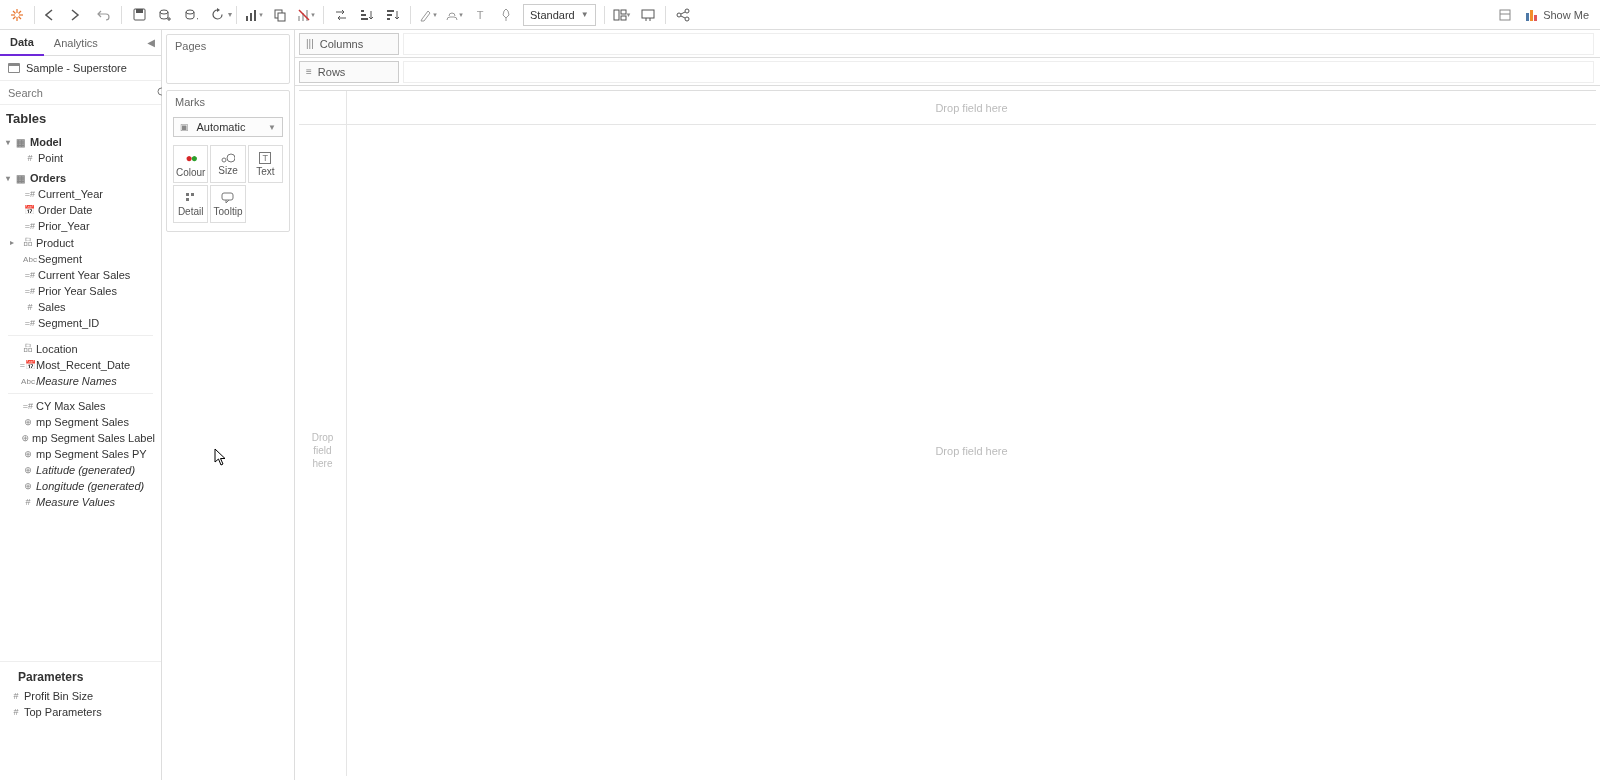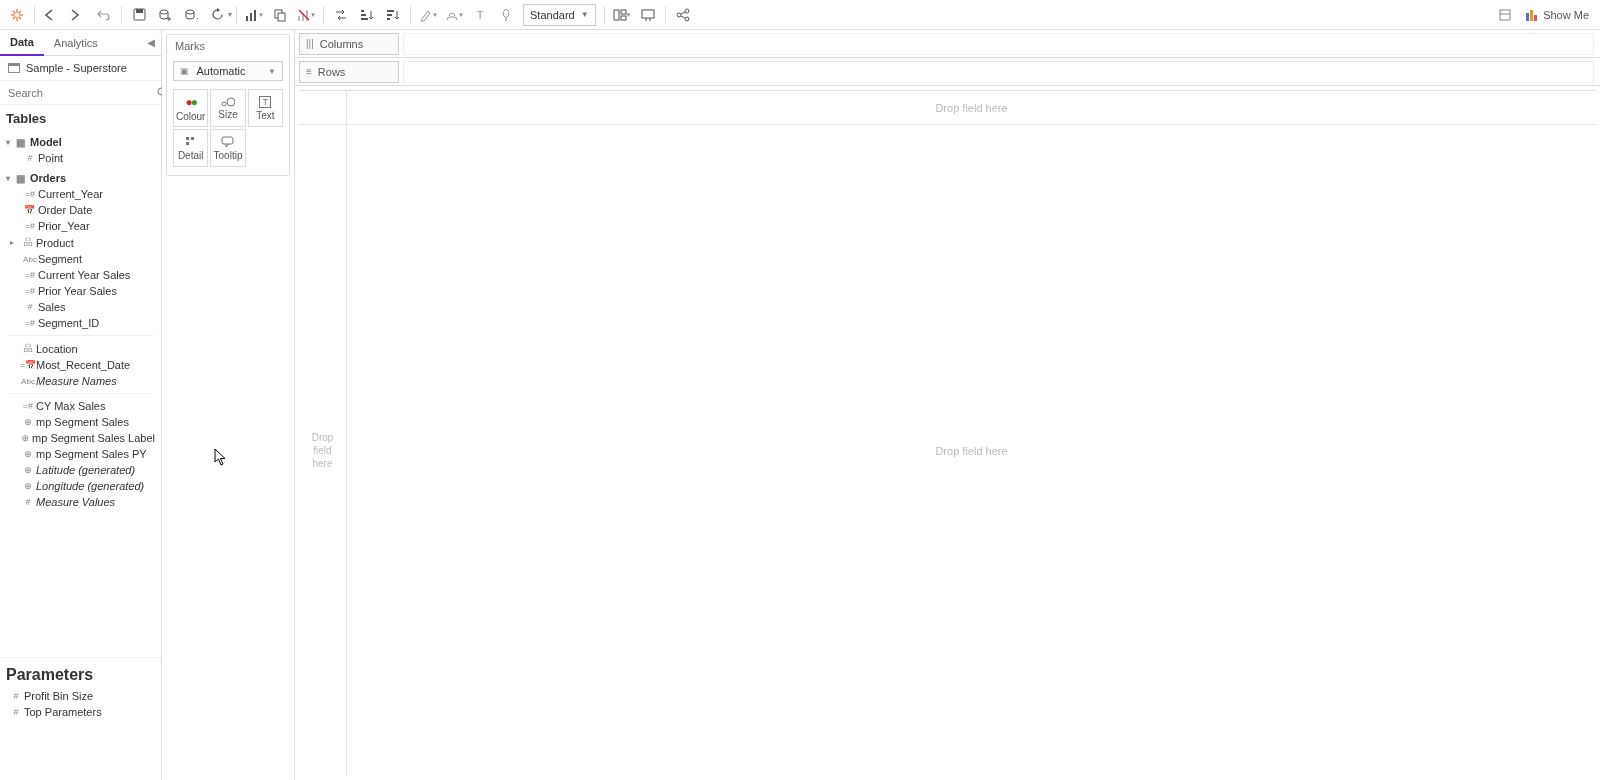--- a/index.html
+++ b/index.html
@@ -36,21 +36,21 @@
 .tree-group-hdr .caret { width: 10px; font-size: 8px; color: #888; }
 .tree-group-hdr .gicon { width: 14px; color: #888; font-size: 10px; }
 .tree-item { display: flex; align-items: center; padding: 2px 4px 2px 20px; cursor: pointer; white-space: nowrap; }
 .tree-item .ticon { width: 16px; font-size: 9px; color: #888; display: inline-flex; justify-content: center; }
 .tree-item.italic .tlabel { font-style: italic; }
 .tree-divider { height: 1px; background: #eee; margin: 4px 6px; }
 .tree-extra .tree-item { padding-left: 8px; }
 .tree-item .caret-sub { width: 10px; font-size: 8px; color: #888; }
 
 .params-section { border-top: 1px solid #eee; padding-top: 4px; }
-.params-hdr { font-weight: bold; padding: 4px 6px; font-size: 16px; }
+.params-hdr { font-weight: bold; padding: 4px 18px; font-size: 12px; }
 
 
 .shelves { width: 133px; border-right: 1px solid #ddd; padding: 4px; display: flex; flex-direction: column; gap: 6px; background: #fff; }
 .shelf { border: 1px solid #ddd; border-radius: 2px; background: #fff; }
 .shelf-hdr { padding: 5px 8px; color: #666; font-size: 11px; }
 .pages-shelf { min-height: 50px; }
 .filters-shelf { min-height: 56px; }
 .marks-shelf { }
 .marks-dd { margin: 4px 6px; border: 1px solid #ccc; height: 20px; display: flex; align-items: center; padding: 0 6px; justify-content: space-between; background: #fcfcfc; cursor: pointer; }
 .marks-dd .mdicon { font-size: 9px; color: #888; margin-right: 4px; }
@@ -422,20 +422,23 @@
         </div>
       <div class="tree-item" style="padding-left:8px">
           <span class="ticon">#</span>
           <span class="tlabel">Top Parameters</span>
         </div>
       <div style="height:60px"></div>
     </div>
   </div>
 
   <div class="shelves">
+    <div class="shelf pages-shelf">
+      <div class="shelf-hdr">Pages</div>
+    </div>
     <div class="shelf marks-shelf">
       <div class="shelf-hdr">Marks</div>
       <div class="marks-dd">
         <span style="display:flex;align-items:center;gap:4px">
           <span class="mdicon">▣</span>
           <span>Automatic</span>
         </span>
         <span style="font-size:8px;color:#888">▼</span>
       </div>
       <div class="marks-grid">

